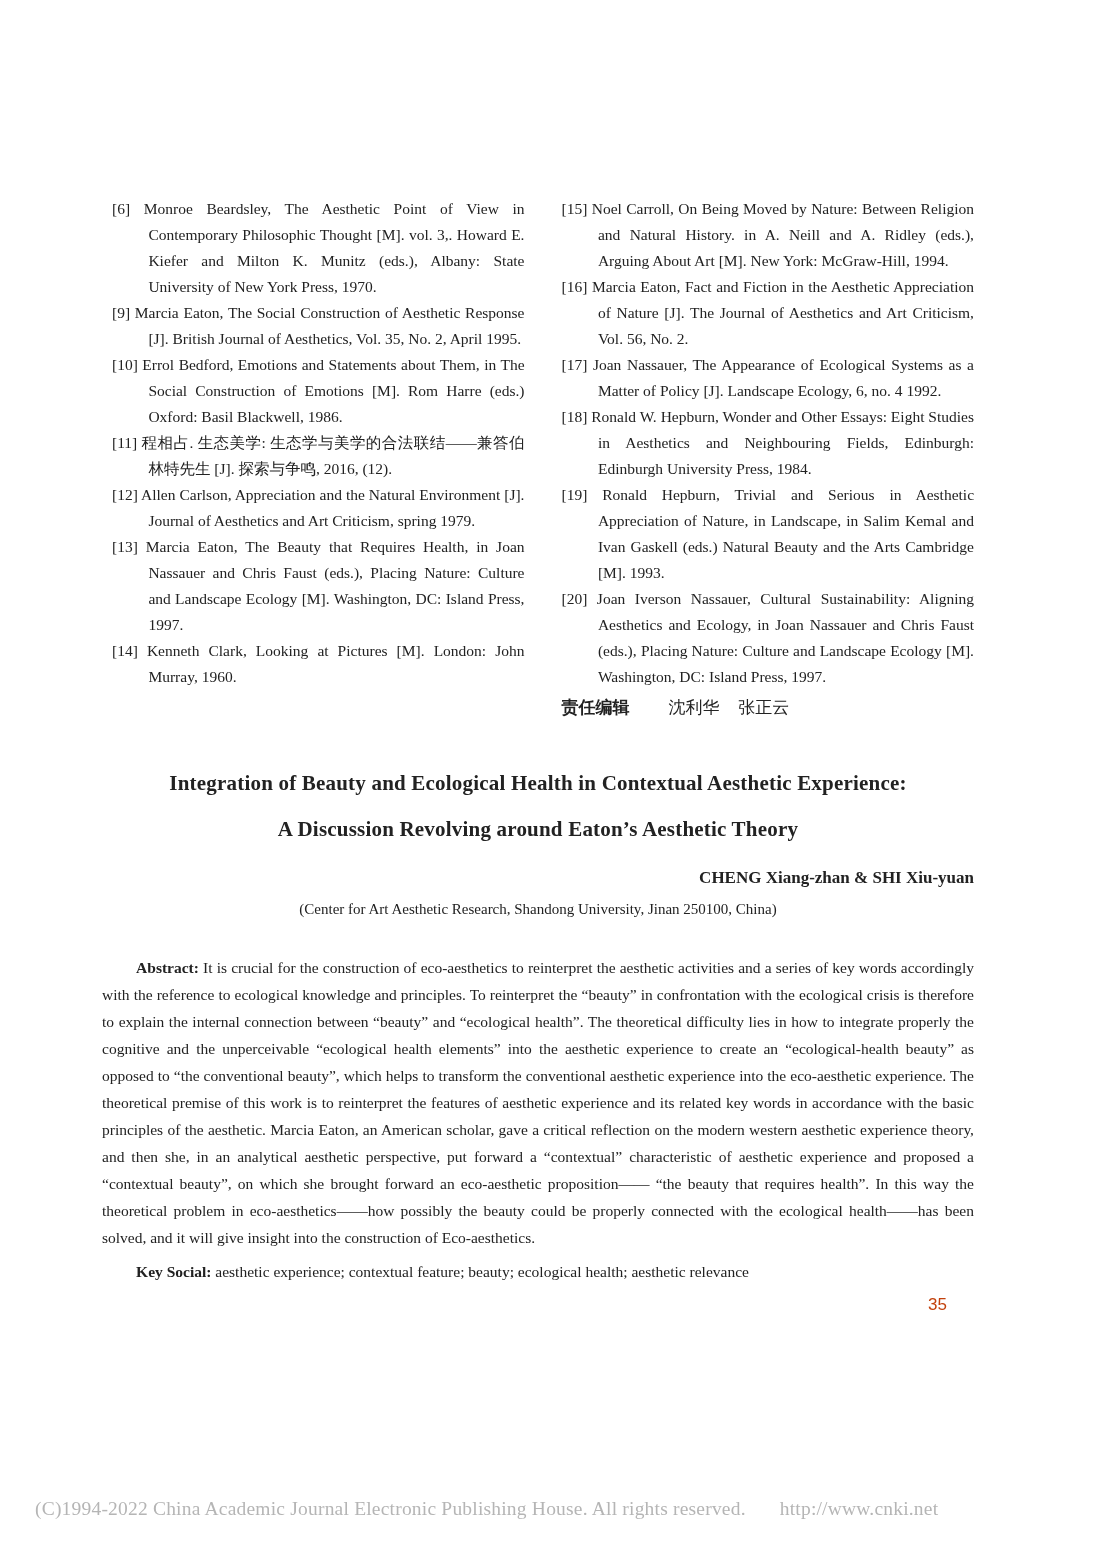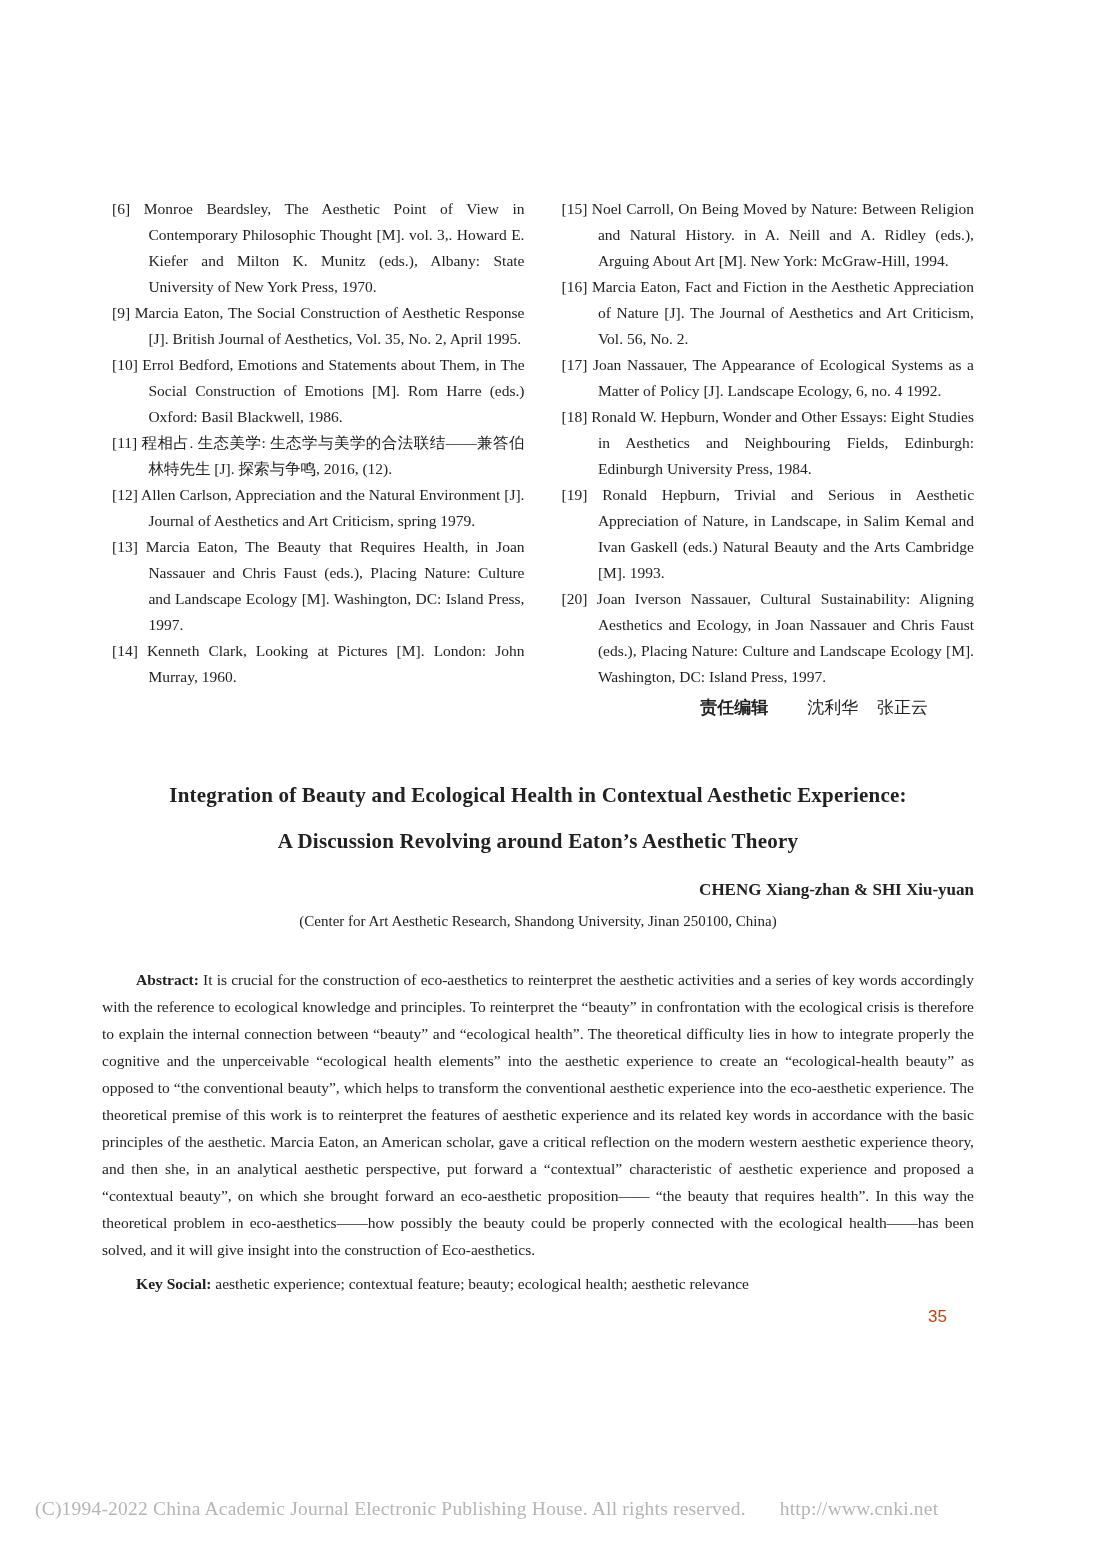--- a/index.html
+++ b/index.html
@@ -36,22 +36,22 @@
   .ref {
     margin: 0;
     font-size: 15.5px;
     line-height: 26px;
     text-align: justify;
     padding-left: 2.35em;
     text-indent: -2.35em;
   }
   .ref-num { white-space: nowrap; }
   .editor-line {
-    margin: 4px 46px 12px 0;
-    text-align: right;
+    margin: 4px 46px 0 0;
+    text-align: left;
     font-size: 17px;
     line-height: 28px;
   }
   .editor-label {
     font-weight: bold;
     font-family: "Liberation Sans", "DejaVu Sans", sans-serif;
     margin-right: 1.2em;
   }
   .editor-name { margin-left: 1.1em; }
   

